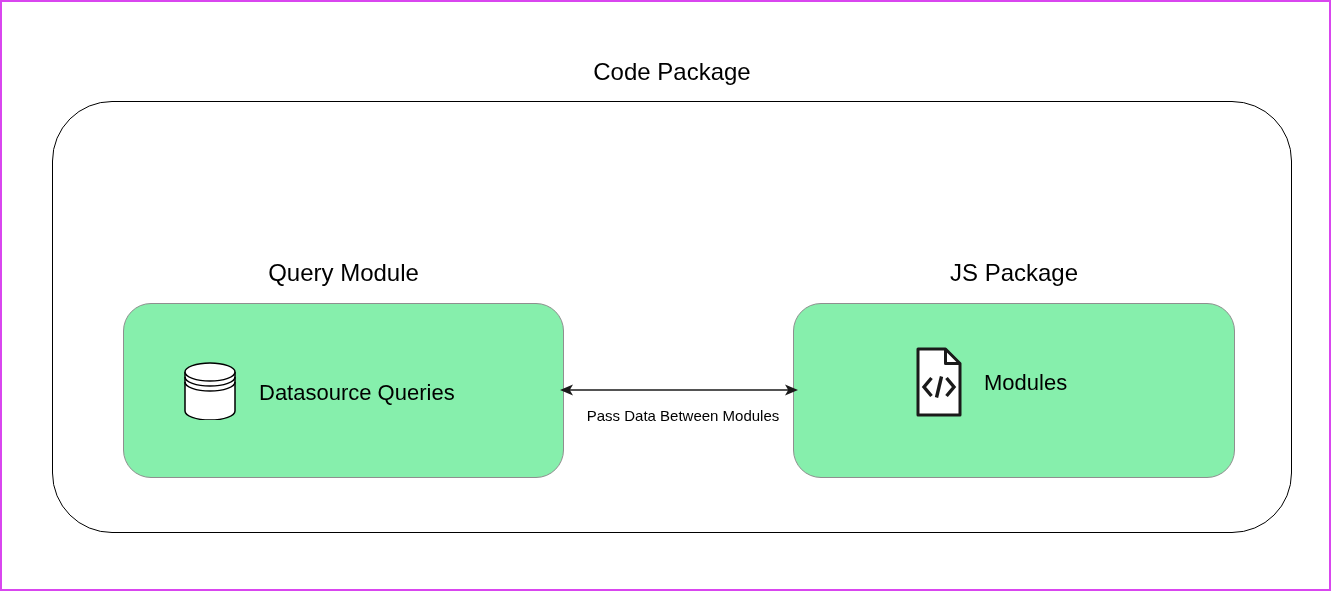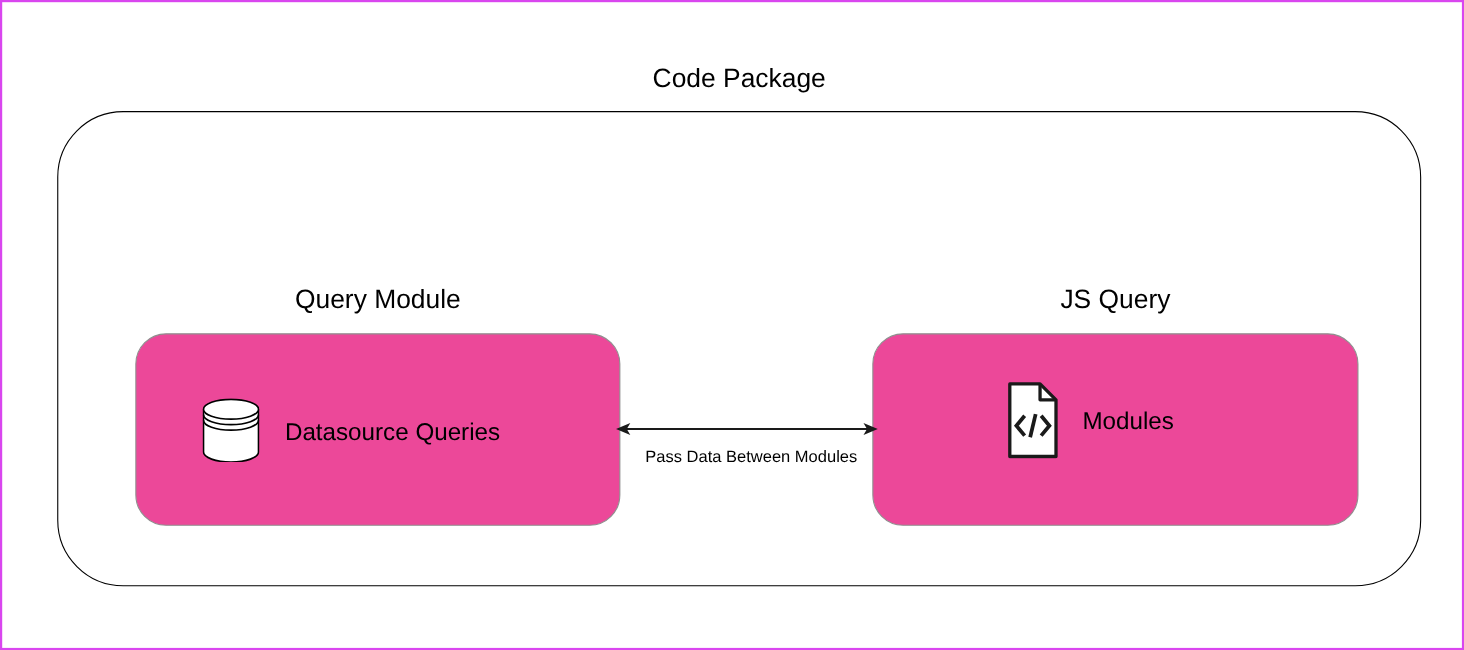--- a/index.html
+++ b/index.html
@@ -38,21 +38,21 @@
     text-align: center;
     font-size: 24px; line-height: 28px;
     color: #000000;
     white-space: nowrap;
   }
   .module-label.query { left: 70px; width: 441px; }
   .module-label.js    { left: 740px; width: 442px; }
   .module-box {
     position: absolute; top: 201px; height: 175px;
     box-sizing: border-box;
-    background: #ec4899;
+    background: #86efac;
     border: 1px solid #8f8f8f;
     border-radius: 28px;
   }
   .module-box.query { left: 70px; width: 441px; }
   .module-box.js    { left: 740px; width: 442px; }
   .icon { position: absolute; display: block; }
   .icon.db   { left: 60px;  top: 58px; width: 52px; height: 58px; }
   .icon.file { left: 122px; top: 43px; width: 46px; height: 70px; }
   .item-text {
     position: absolute;
@@ -76,21 +76,21 @@
 <body>
 
 <div class="frame">
 
   <div class="diagram-title">Code Package</div>
 
   <div class="package-container">
 
     <div class="module-label query">Query Module</div>
 
-    <div class="module-label js">JS Query</div>
+    <div class="module-label js">JS Package</div>
 
     <div class="module-box query">
       <svg class="icon db" viewBox="0 0 52 58" xmlns="http://www.w3.org/2000/svg">
         <path d="M1 10 L1 49 A25 9 0 0 0 51 49 L51 10" fill="#ffffff" stroke="#000000" stroke-width="1.5"></path>
         <ellipse cx="26" cy="10" rx="25" ry="9" fill="#ffffff" stroke="#000000" stroke-width="1.5"></ellipse>
         <path d="M1 15 A25 9 0 0 0 51 15" fill="none" stroke="#000000" stroke-width="1.5"></path>
         <path d="M1 20 A25 9 0 0 0 51 20" fill="none" stroke="#000000" stroke-width="1.5"></path>
       </svg>
       <span class="item-text">Datasource Queries</span>
     </div>

